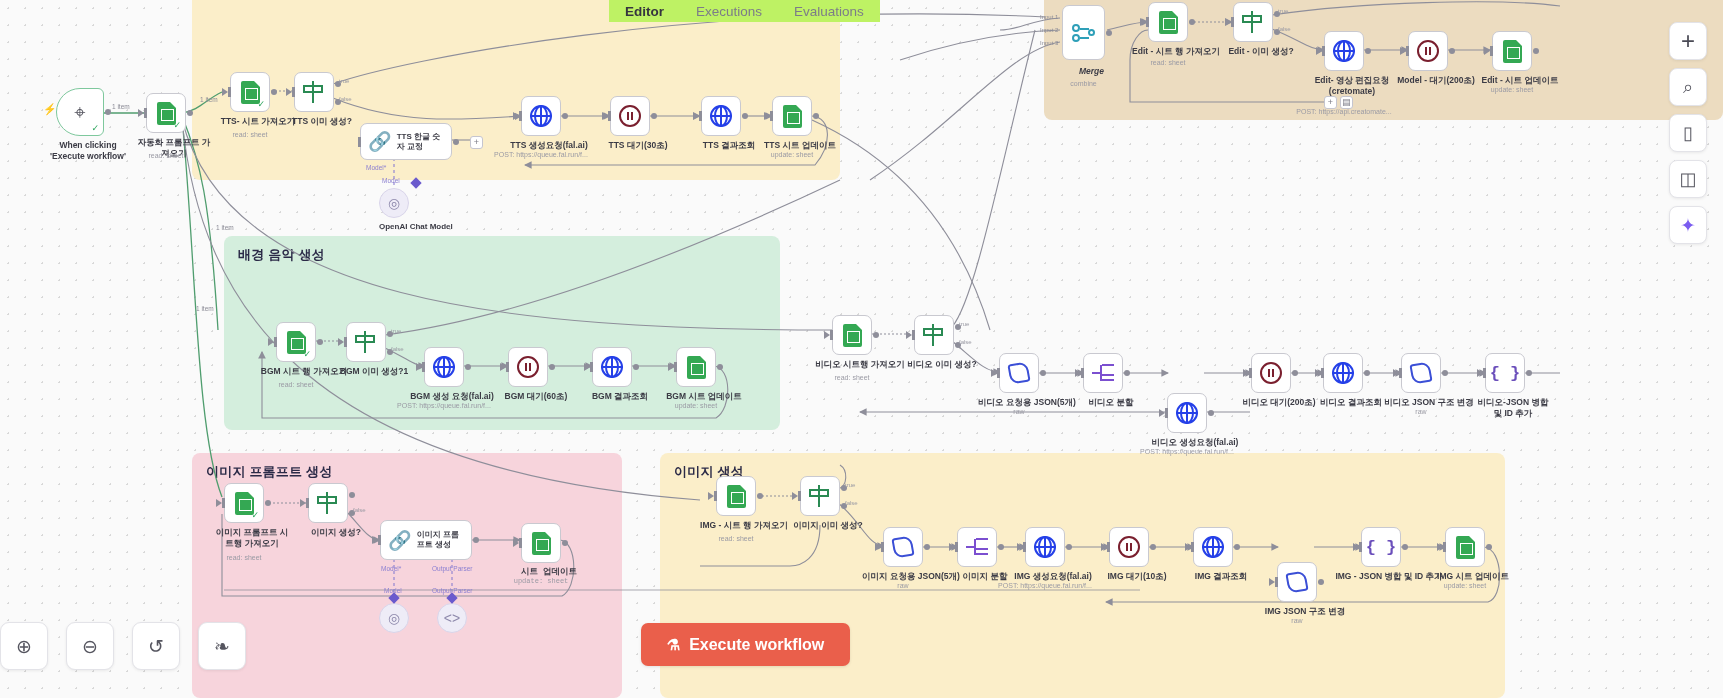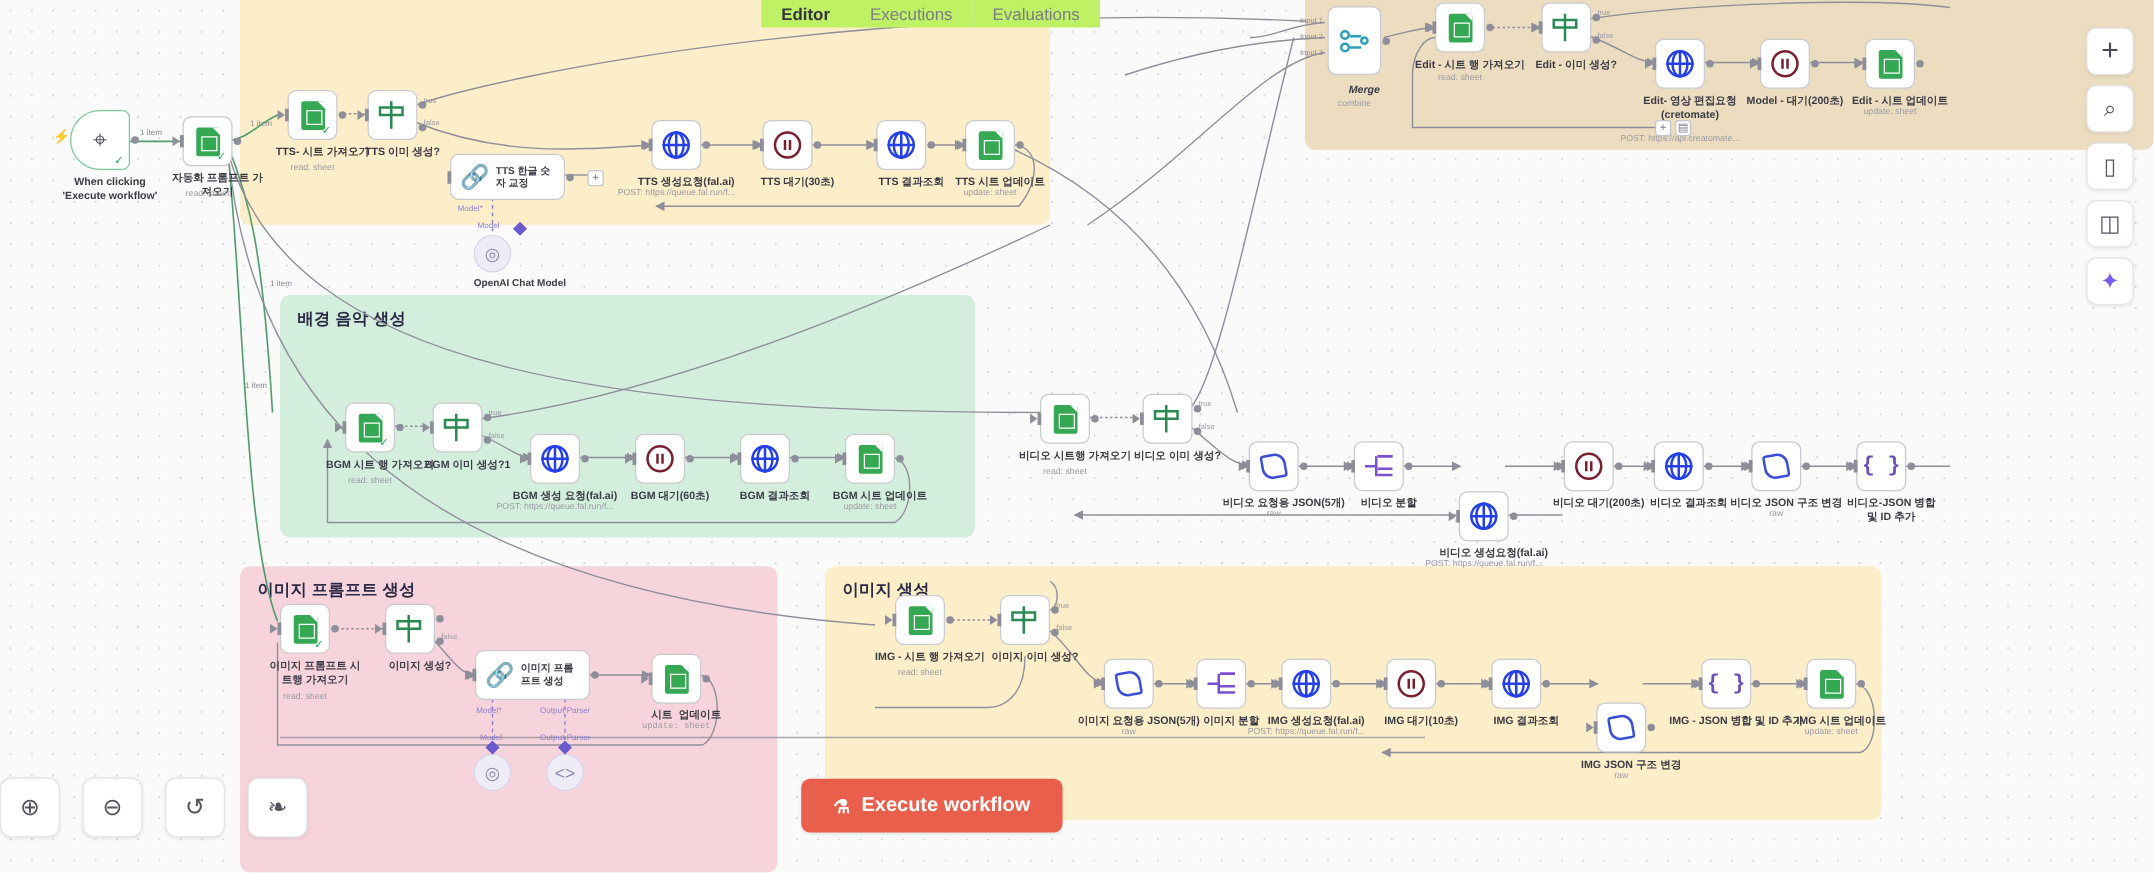--- a/index.html
+++ b/index.html
@@ -154,21 +154,21 @@
 
     <div class="group" style="left:224px;top:236px;width:556px;height:194px;background:#d4eedd;">
       <div class="g-title">배경 음악 생성</div>
     </div>
 
 
     <div class="group" style="left:192px;top:453px;width:430px;height:245px;background:#f7d4dc;">
       <div class="g-title">이미지 프롬프트 생성</div>
     </div>
 
-    <div class="group" style="left:660px;top:453px;width:845px;height:203px;background:#fbeec9;text-decoration:underline;">
+    <div class="group" style="left:660px;top:453px;width:845px;height:245px;background:#fbeec9;text-decoration:underline;">
       <div class="g-title">이미지 생성</div>
     </div>
 
     <div class="group" style="left:1044px;top:-30px;width:679px;height:150px;background:#ecdcc0;"></div>
 
     <svg class="edges">
       <defs>
         <marker id="ar" markerWidth="7" markerHeight="7" refX="6" refY="3.5" orient="auto">
           <polygon points="0 0, 7 3.5, 0 7" fill="#8e8e9a"></polygon>
         </marker>

